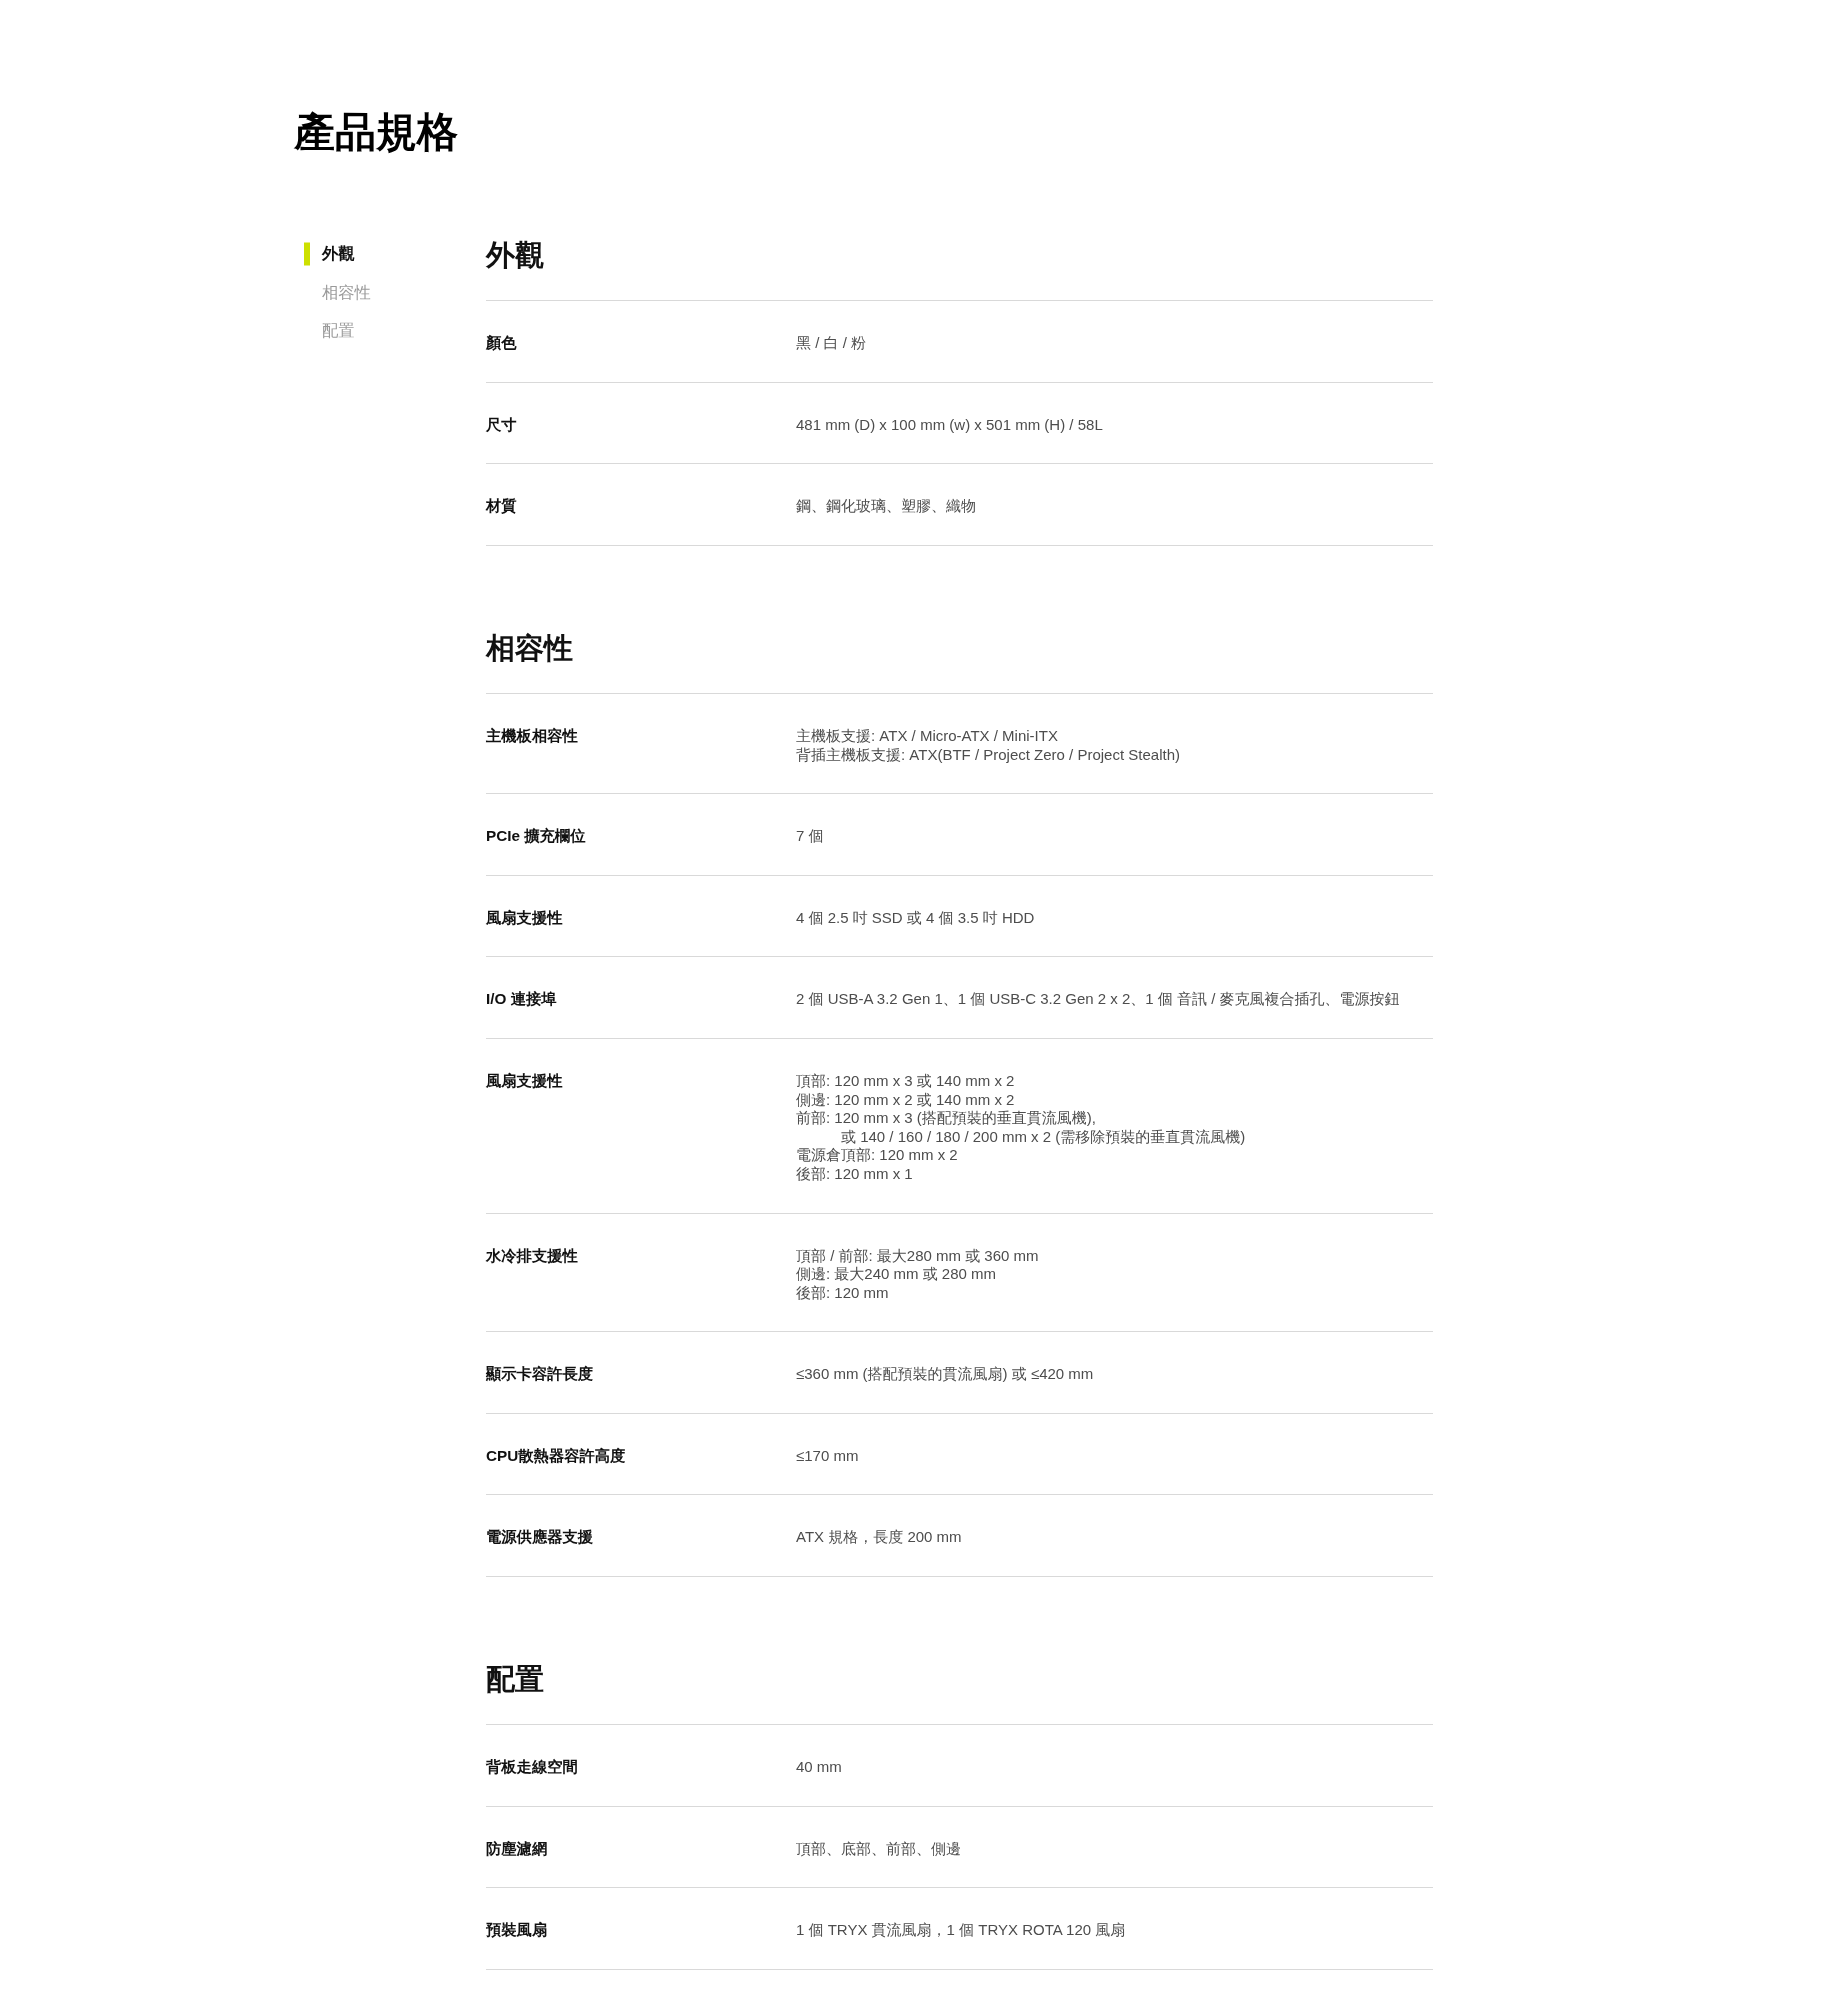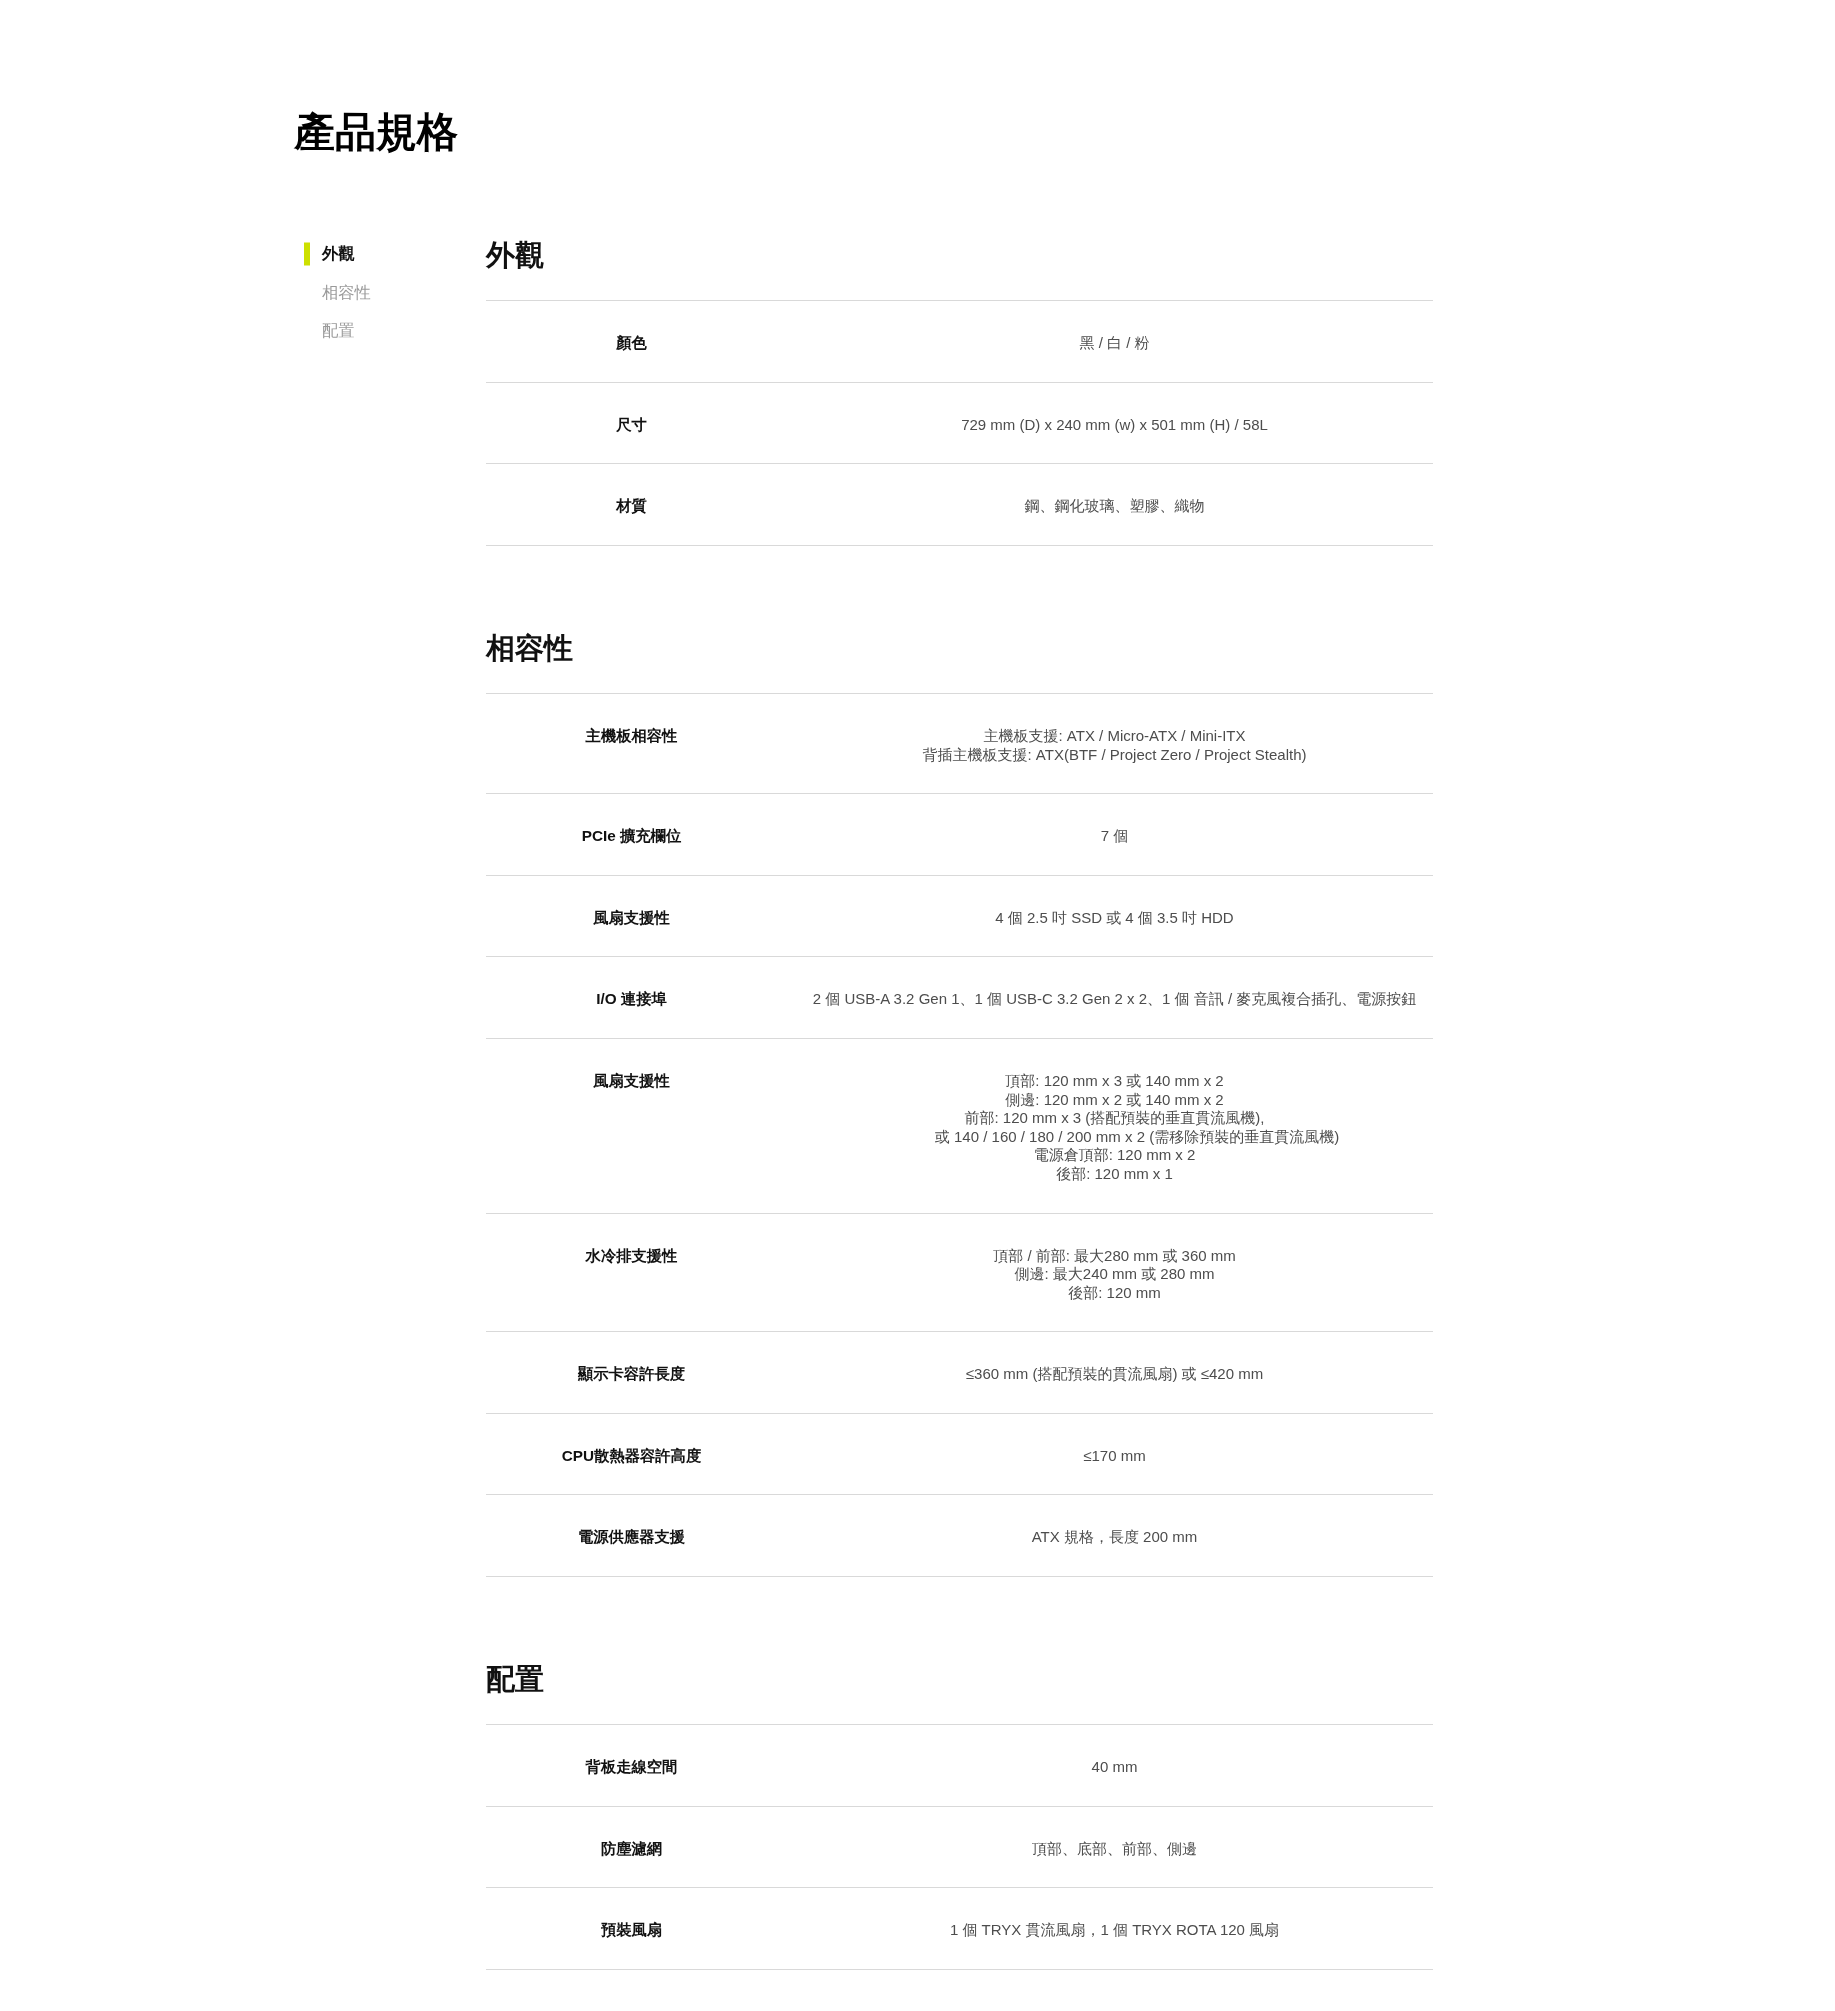--- a/index.html
+++ b/index.html
@@ -53,21 +53,20 @@
     color:#111111;
     line-height:36px;
     padding-bottom:27px;
     border-bottom:1px solid #d9d9d9;
   }
   .spec-row {
     display:flex;
     align-items:flex-start;
     padding:33px 0 29px 0;
     border-bottom:1px solid #d9d9d9;
-    text-align:center;
   }
   .spec-label {
     width:310px;
     flex:none;
     font-size:15.3px;
     font-weight:700;
     color:#111111;
     line-height:18.6px;
     padding-right:19px;
   }
@@ -105,21 +104,21 @@
   <main class="content">
 
     <section class="section">
       <h2 class="section-heading">外觀</h2>
       <div class="spec-row">
         <div class="spec-label">顏色</div>
         <div class="spec-value">黑 / 白 / 粉</div>
       </div>
       <div class="spec-row">
         <div class="spec-label">尺寸</div>
-        <div class="spec-value">729 mm (D) x 240 mm (w) x 501 mm (H) / 58L</div>
+        <div class="spec-value">481 mm (D) x 100 mm (w) x 501 mm (H) / 58L</div>
       </div>
       <div class="spec-row">
         <div class="spec-label">材質</div>
         <div class="spec-value">鋼、鋼化玻璃、塑膠、織物</div>
       </div>
     </section>
 
     <section class="section">
       <h2 class="section-heading">相容性</h2>
       <div class="spec-row">

